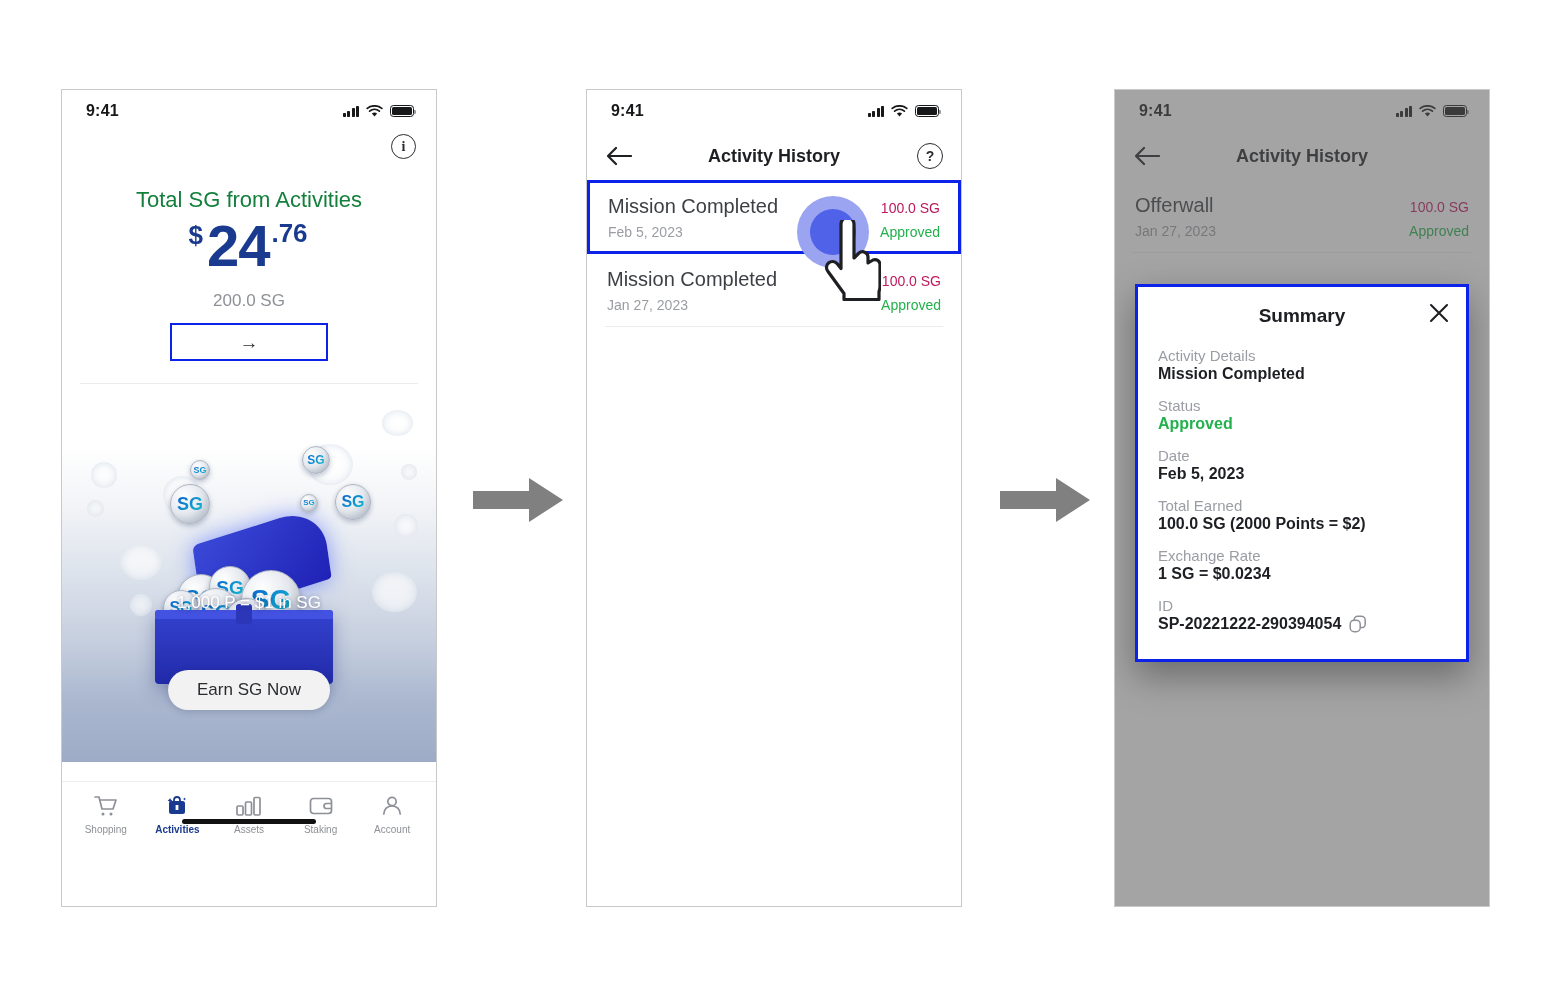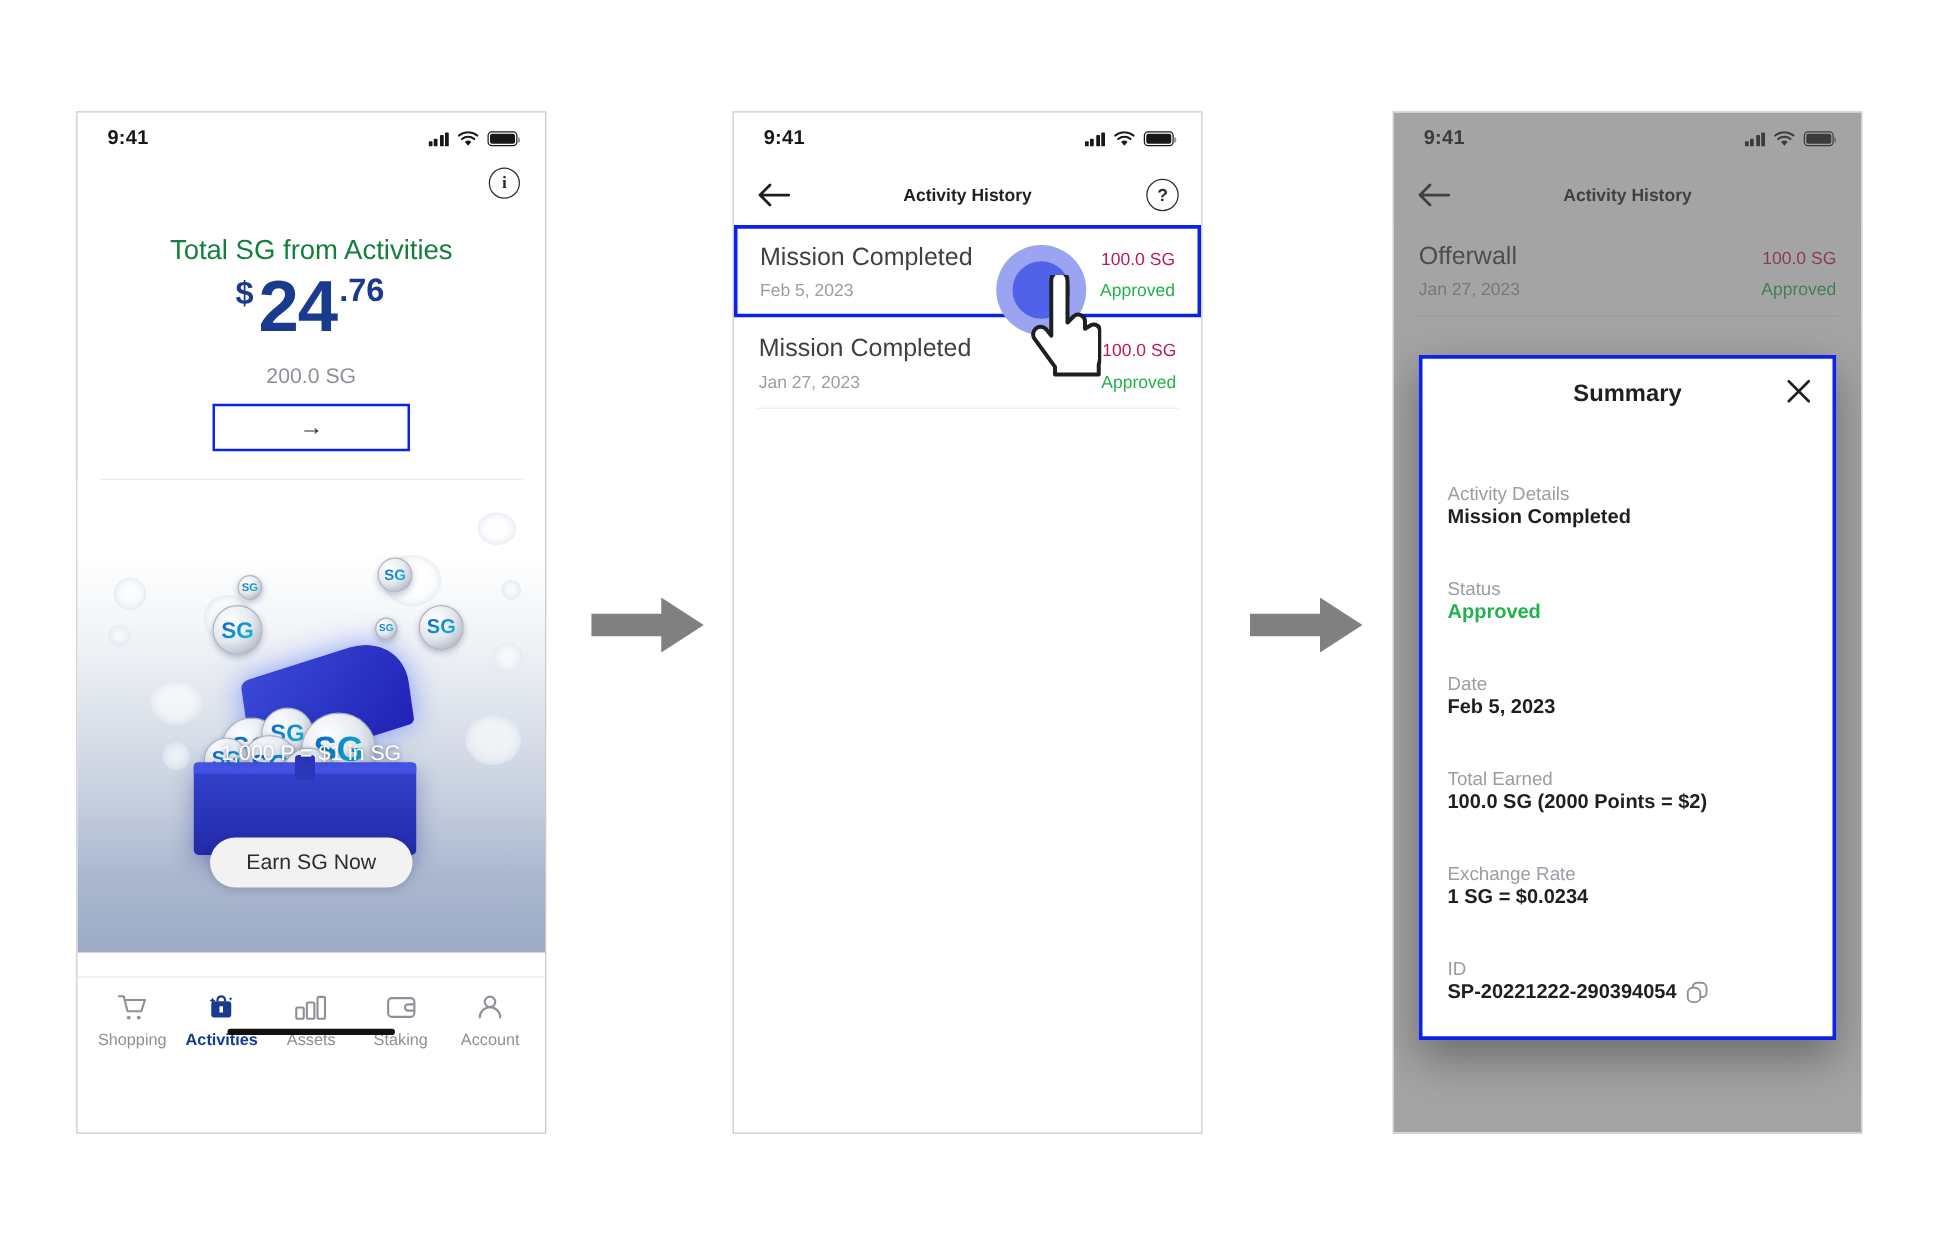--- a/index.html
+++ b/index.html
@@ -212,41 +212,41 @@
 
   
   .tabbar-wrap { position: relative; }
   .tab-top-line { height: 1px; background: #ececec; margin-top: 19px; }
   .tabbar {
     display: flex; justify-content: space-around;
     padding: 11px 8px 0;
   }
   .tab { text-align: center; width: 63px; }
   .tab .ticon { height: 26px; display:flex; align-items:center; justify-content:center;}
-  .tab .tlabel { font-size: 13px; color: #8d9096; margin-top: 5px; }
+  .tab .tlabel { font-size: 10px; color: #8d9096; margin-top: 5px; }
   .tab.active .tlabel { color: #1a3a8f; font-weight: bold; }
   .home-indicator {
     position: absolute; bottom: 11px; left: 50%;
     transform: translateX(-50%);
     width: 134px; height: 5px; background: #111; border-radius: 3px;
   }
 
   
   .navbar {
     position: relative;
     height: 48px;
     display: flex; align-items: center;
   }
   .nav-back {
     position: absolute; left: 19px; top: 50%; transform: translateY(-50%);
     width: 26px; height: 20px;
   }
   .nav-title {
     width: 100%; text-align: center;
-    font-size: 14px; font-weight: bold; color: #1d1f23;
+    font-size: 18px; font-weight: bold; color: #1d1f23;
   }
   .nav-help {
     position: absolute; right: 18px; top: 50%; transform: translateY(-50%);
     width: 24px; height: 24px;
     border: 1.7px solid #2a2c30; border-radius: 50%;
     display:flex; align-items:center; justify-content:center;
     font-size: 14px; font-weight: bold; color:#2a2c30;
   }
 
   
@@ -300,21 +300,21 @@
     position: relative;
     padding: 18px 0 4px;
     text-align: center;
   }
   .modal-title { font-size: 19px; font-weight: bold; color: #1d1f23; }
   .modal-close {
     position: absolute; right: 16px; top: 15px;
     width: 22px; height: 22px;
   }
   .modal-body { padding: 16px 20px 26px; }
-  .field { margin-bottom: 14px; margin-top: 40px; }
+  .field { margin-bottom: 14px; }
   .field:last-child { margin-bottom: 0; }
   .f-label { font-size: 15px; color: #9a9da3; margin-bottom: 1px; }
   .f-value { font-size: 16px; color: #1d1f23; font-weight: bold; display:flex; align-items:center; gap:8px;}
   .f-value.green { color: #22b14c; }
 
   
   .connector { position: absolute; }
 </style>
 </head>
 <body>

